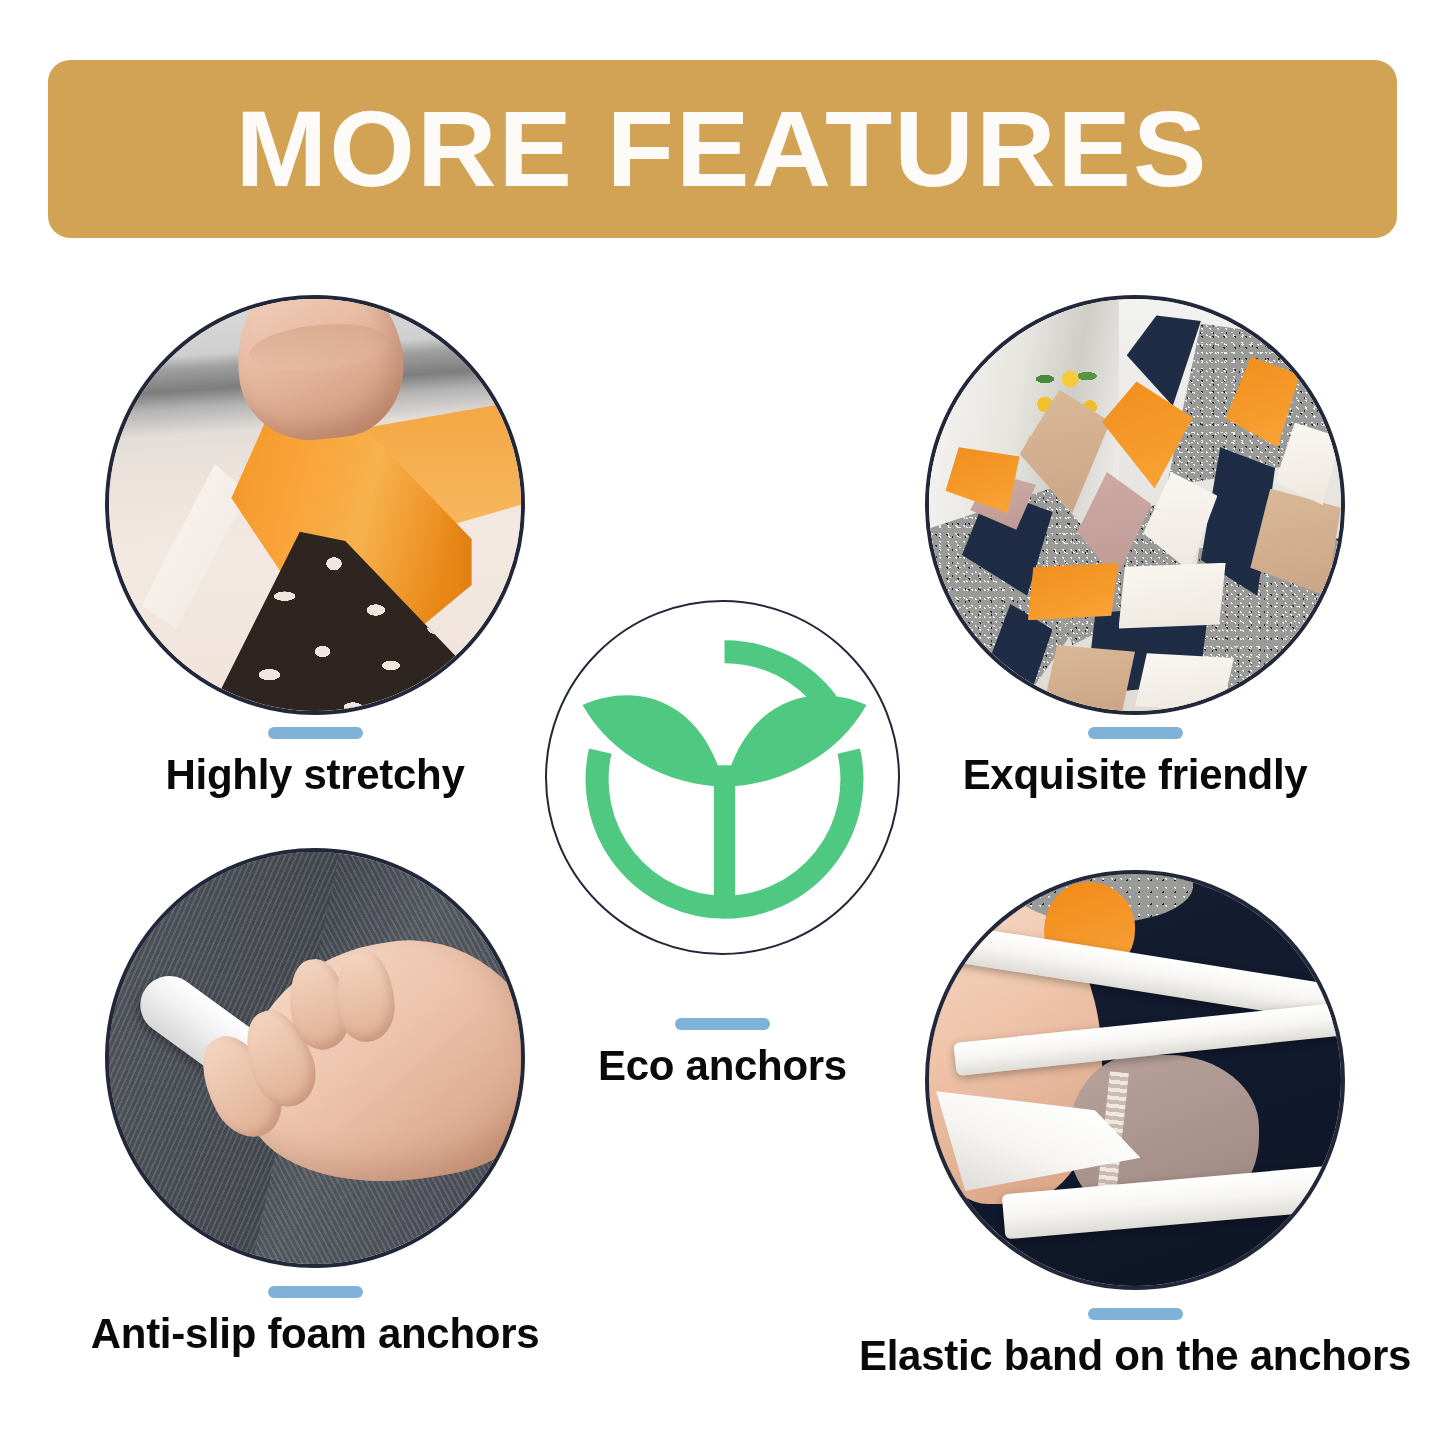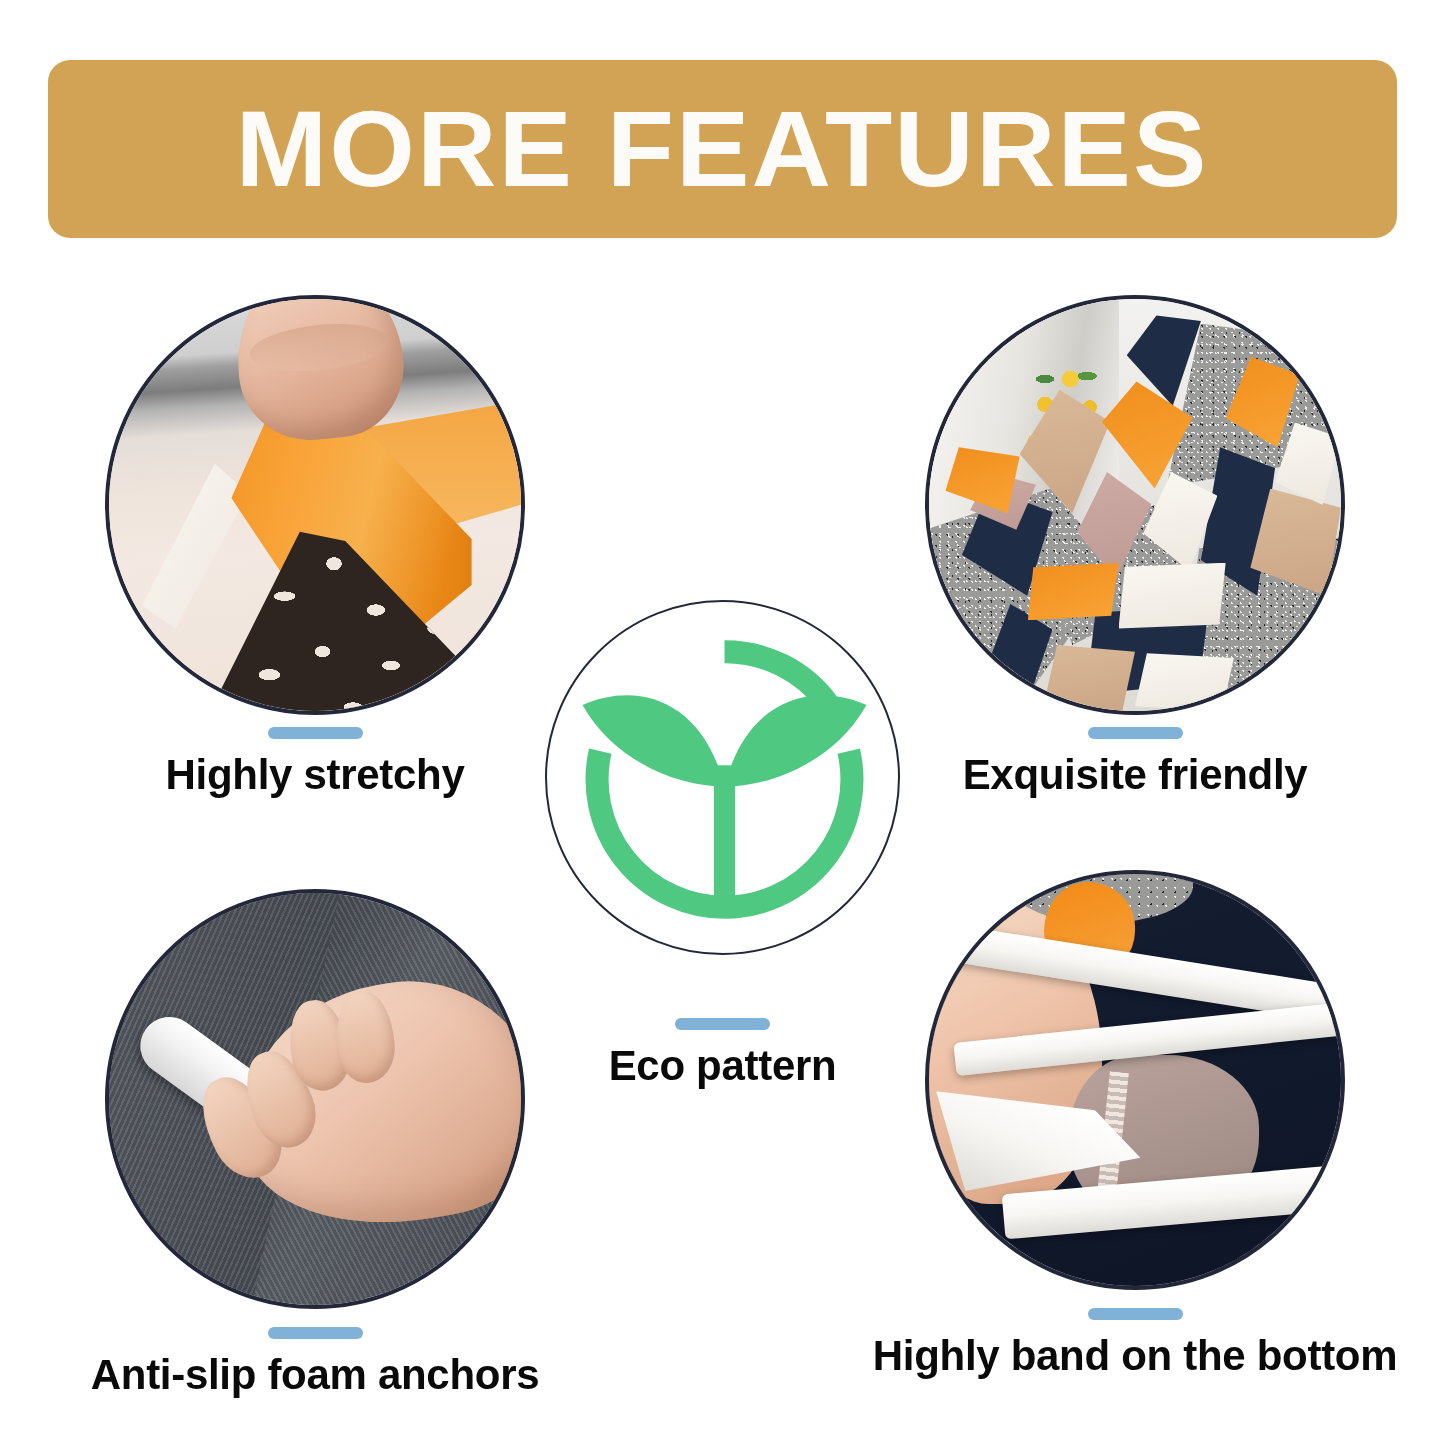--- a/index.html
+++ b/index.html
@@ -316,25 +316,25 @@
 
       <rect x="94" y="92" width="12" height="82" fill="#4FC882"></rect>
 
       <path d="M100 104 C74 104 38 90 20 58 C52 44 88 56 100 104 Z" fill="#4FC882"></path>
 
       <path d="M100 104 C126 104 162 90 180 58 C148 44 112 56 100 104 Z" fill="#4FC882"></path>
     </svg>
   </div>
   <div class="caption-wrap" style="top:418px;">
     <div class="pill"></div>
-    <div class="caption">Eco pattern</div>
-  </div>
-</div>
-
-<div class="feature" style="left:105px; top:889px; width:420px; height:500px;">
+    <div class="caption">Eco anchors</div>
+  </div>
+</div>
+
+<div class="feature" style="left:105px; top:848px; width:420px; height:500px;">
   <div class="circle" style="width:420px; height:420px;">
     <div class="photo-foam">
       <div class="pf-fold"></div>
       <div class="pf-rod"></div>
       <div class="pf-hand"></div>
       <div class="pf-fing pf-f1"></div>
       <div class="pf-fing pf-f2"></div>
       <div class="pf-fing pf-f3"></div>
       <div class="pf-fing pf-f4"></div>
     </div>
@@ -353,15 +353,15 @@
       <div class="pb-orange"></div>
       <div class="pb-mauve"></div>
       <div class="pb-strap pb-s3"></div>
       <div class="pb-strap pb-s1"></div>
       <div class="pb-strap pb-s2"></div>
       <div class="pb-strap pb-s4"></div>
     </div>
   </div>
   <div class="caption-wrap" style="top:438px;">
     <div class="pill"></div>
-    <div class="caption">Highly band on the bottom</div>
+    <div class="caption">Elastic band on the anchors</div>
   </div>
 </div>
 
 </body></html>

